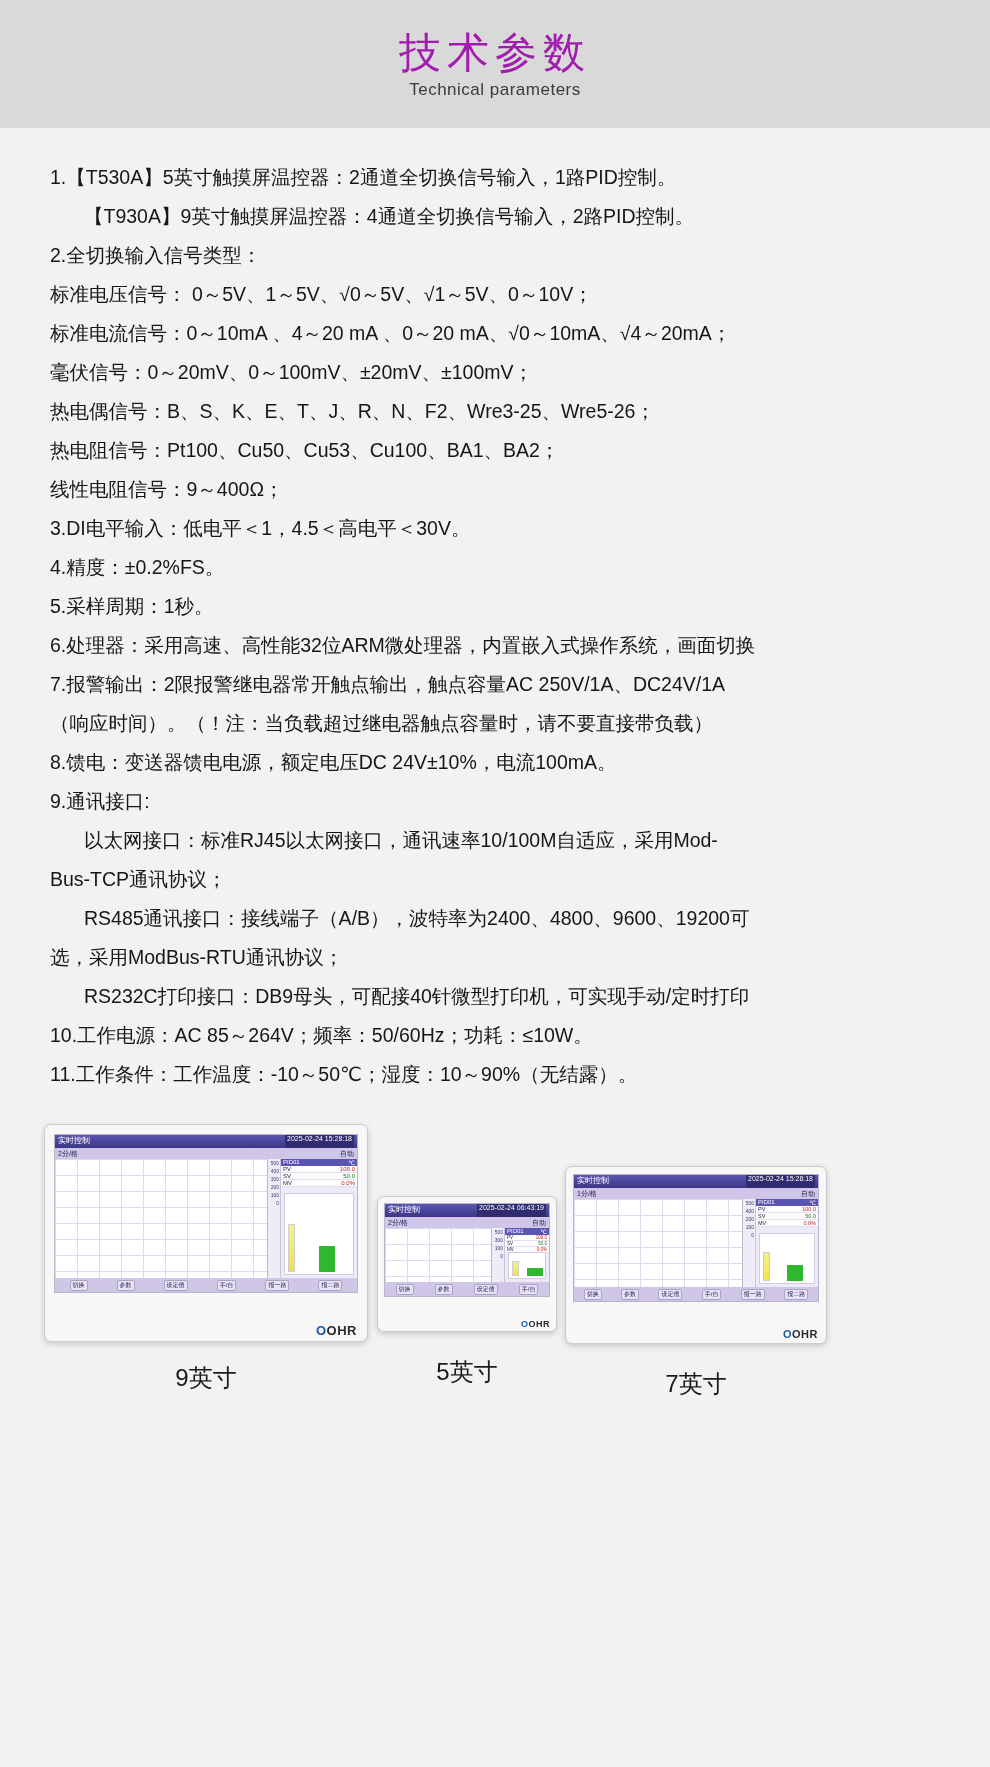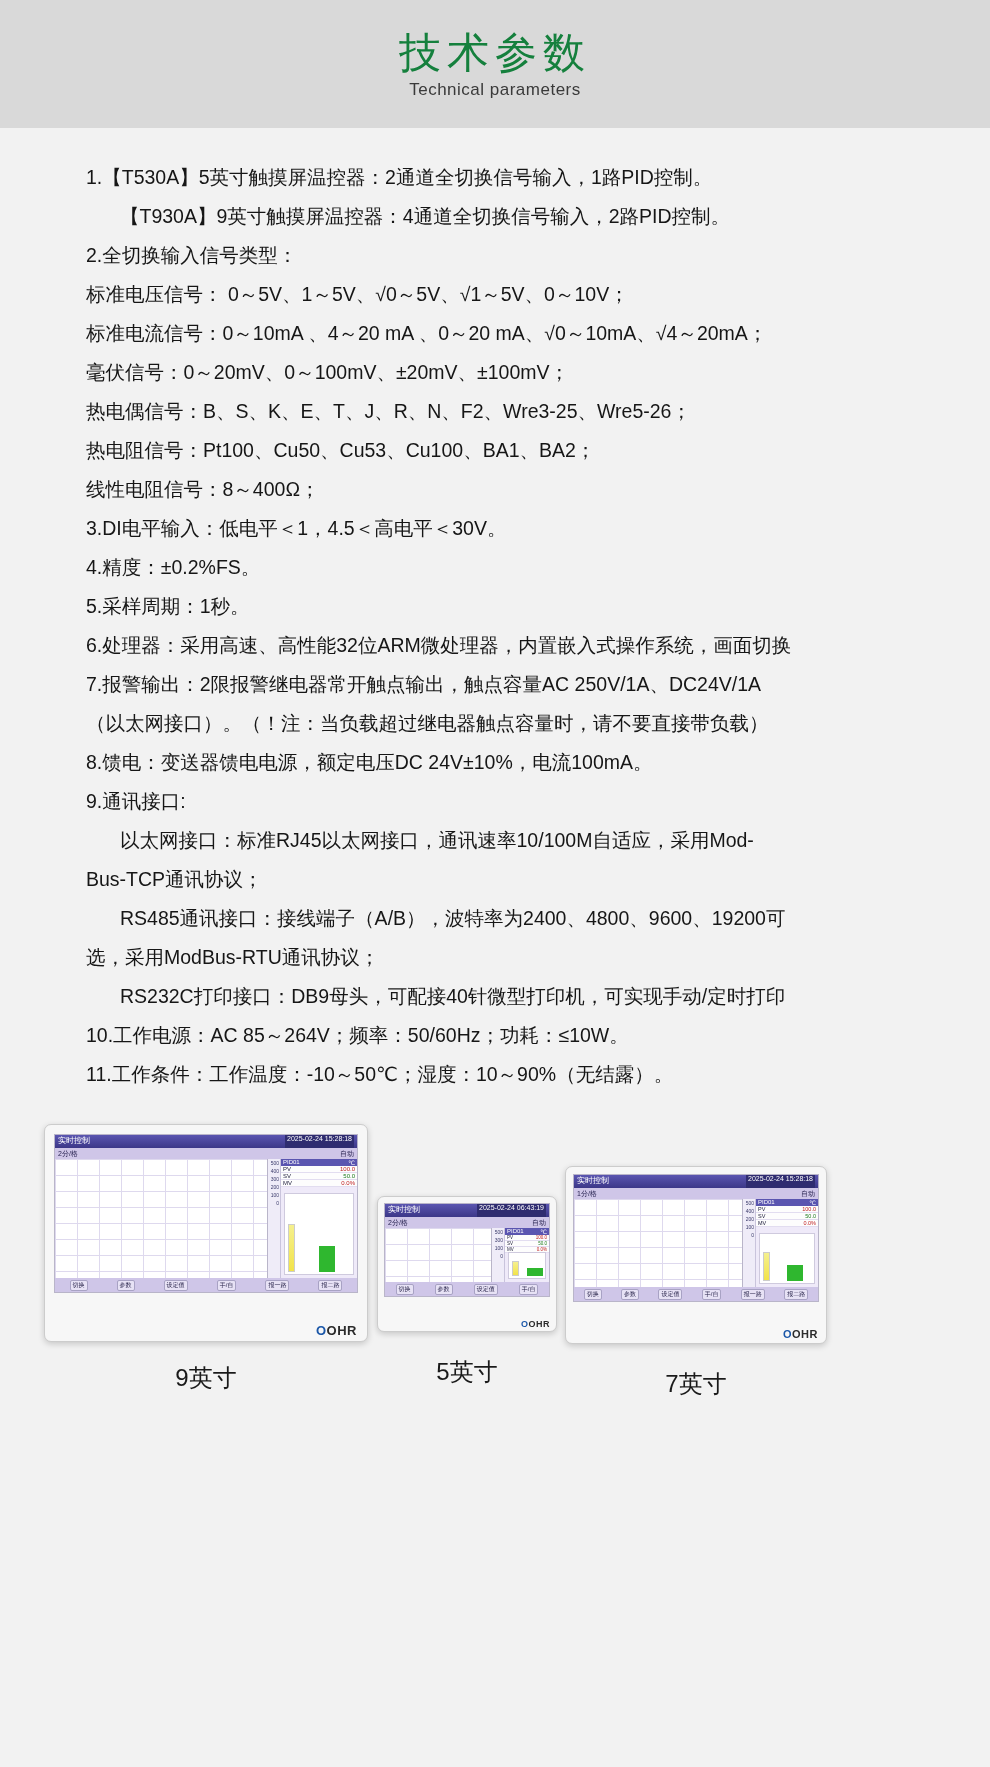--- a/index.html
+++ b/index.html
@@ -24,40 +24,39 @@
     height: 128px;
     background: #d9d9d9;
     display: flex;
     flex-direction: column;
     align-items: center;
     justify-content: center;
   }
   .header-cn {
     font-size: 42px;
     letter-spacing: 6px;
-    color: #15803d;
+    color: #a21caf;
     font-weight: normal;
     line-height: 1.2;
   }
   .header-en {
     font-size: 17px;
     color: #3a3a3a;
     letter-spacing: 0.5px;
     margin-top: 2px;
   }
   
   .content {
     padding: 30px 50px 0 50px;
     font-size: 19.5px;
     line-height: 39px;
     color: #161616;
   }
   .line {
     white-space: pre-wrap;
-    margin-left: 36px;
   }
   .indent1 { padding-left: 34px; }
   .indent2 { padding-left: 34px; }
   
   .products {
     margin-top: 30px;
     position: relative;
     height: 300px;
   }
   .device {
@@ -236,27 +235,27 @@
 
   <div class="content">
     <div class="line">1.【T530A】5英寸触摸屏温控器：2通道全切换信号输入，1路PID控制。</div>
     <div class="line indent1">【T930A】9英寸触摸屏温控器：4通道全切换信号输入，2路PID控制。</div>
     <div class="line">2.全切换输入信号类型：</div>
     <div class="line">标准电压信号： 0～5V、1～5V、√0～5V、√1～5V、0～10V；</div>
     <div class="line">标准电流信号：0～10mA 、4～20 mA 、0～20 mA、√0～10mA、√4～20mA；</div>
     <div class="line">毫伏信号：0～20mV、0～100mV、±20mV、±100mV；</div>
     <div class="line">热电偶信号：B、S、K、E、T、J、R、N、F2、Wre3-25、Wre5-26；</div>
     <div class="line">热电阻信号：Pt100、Cu50、Cu53、Cu100、BA1、BA2；</div>
-    <div class="line">线性电阻信号：8～400Ω；</div>
+    <div class="line">线性电阻信号：9～400Ω；</div>
     <div class="line">3.DI电平输入：低电平＜1，4.5＜高电平＜30V。</div>
     <div class="line">4.精度：±0.2%FS。</div>
     <div class="line">5.采样周期：1秒。</div>
     <div class="line">6.处理器：采用高速、高性能32位ARM微处理器，内置嵌入式操作系统，画面切换</div>
     <div class="line">7.报警输出：2限报警继电器常开触点输出，触点容量AC 250V/1A、DC24V/1A</div>
-    <div class="line">（以太网接口）。（！注：当负载超过继电器触点容量时，请不要直接带负载）</div>
+    <div class="line">（响应时间）。（！注：当负载超过继电器触点容量时，请不要直接带负载）</div>
     <div class="line">8.馈电：变送器馈电电源，额定电压DC 24V±10%，电流100mA。</div>
     <div class="line">9.通讯接口:</div>
     <div class="line indent2">以太网接口：标准RJ45以太网接口，通讯速率10/100M自适应，采用Mod-</div>
     <div class="line">Bus-TCP通讯协议；</div>
     <div class="line indent2">RS485通讯接口：接线端子（A/B），波特率为2400、4800、9600、19200可</div>
     <div class="line">选，采用ModBus-RTU通讯协议；</div>
     <div class="line indent2">RS232C打印接口：DB9母头，可配接40针微型打印机，可实现手动/定时打印</div>
     <div class="line">10.工作电源：AC 85～264V；频率：50/60Hz；功耗：≤10W。</div>
     <div class="line">11.工作条件：工作温度：-10～50℃；湿度：10～90%（无结露）。</div>
   </div>

